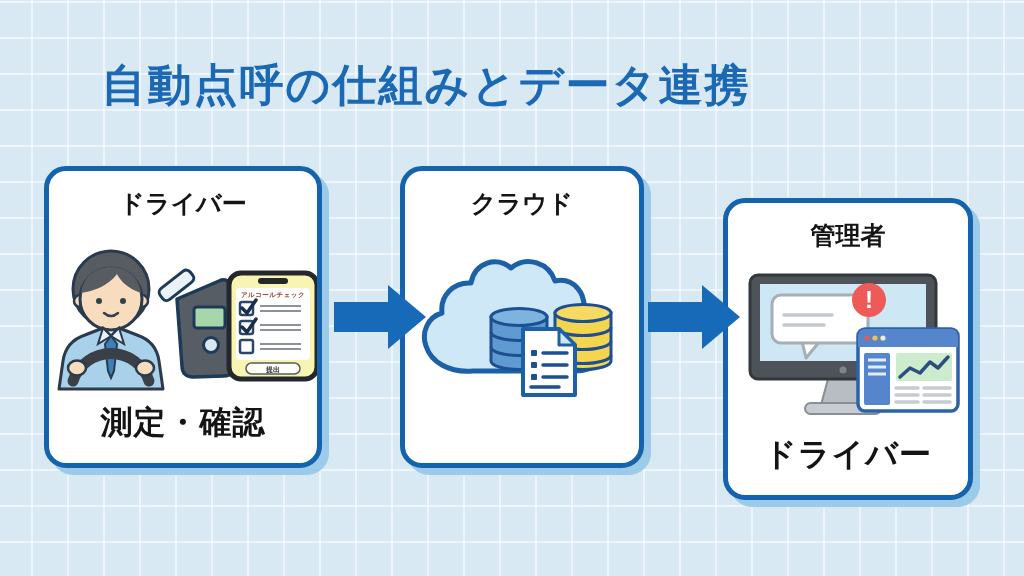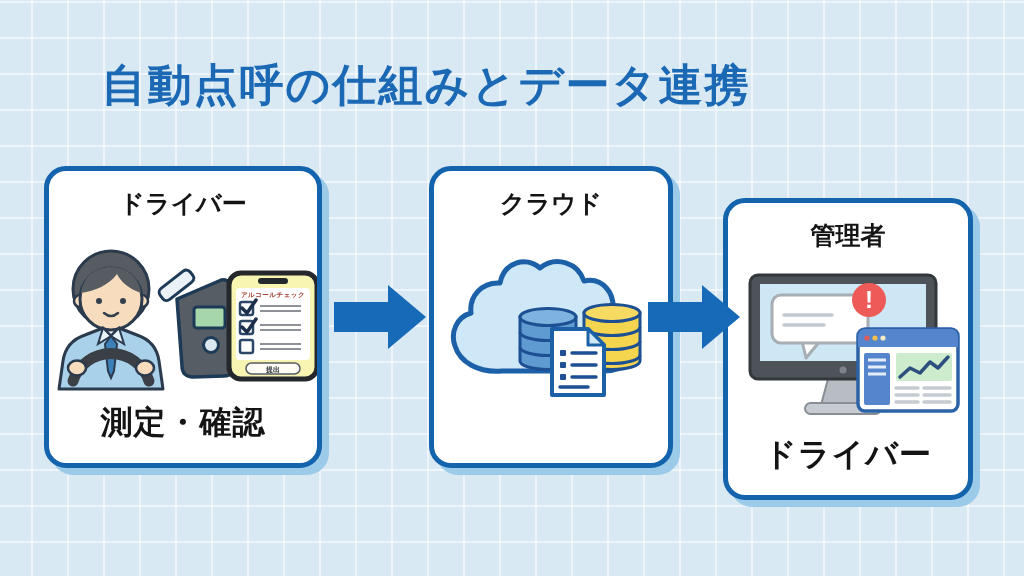--- a/index.html
+++ b/index.html
@@ -16,21 +16,21 @@
   .title{
     position:absolute;top:56px;left:0;width:852px;
     text-align:center;font-size:44px;font-weight:800;letter-spacing:2px;
     color:#1b69b4;
   }
   .card{
     position:absolute;background:#ffffff;border:5px solid #1463ad;border-radius:22px;
     box-shadow:7px 7px 0 #9ccae9;z-index:1;
   }
   .card-1{left:44px;top:166px;width:268px;height:292px;}
-  .card-2{left:429px;top:166px;width:234px;height:292px;}
+  .card-2{left:400px;top:166px;width:234px;height:292px;}
   .card-3{left:723px;top:166px;width:240px;height:292px;margin-top:32px;}
   .card-header{
     position:absolute;top:16px;left:0;width:100%;text-align:center;
     font-size:25px;font-weight:800;color:#141414;
   }
   .card-caption{
     position:absolute;top:230px;left:0;width:100%;text-align:center;
     font-size:32px;font-weight:800;color:#141414;letter-spacing:1px;
   }
   .illus{position:absolute;left:0;top:70px;}

